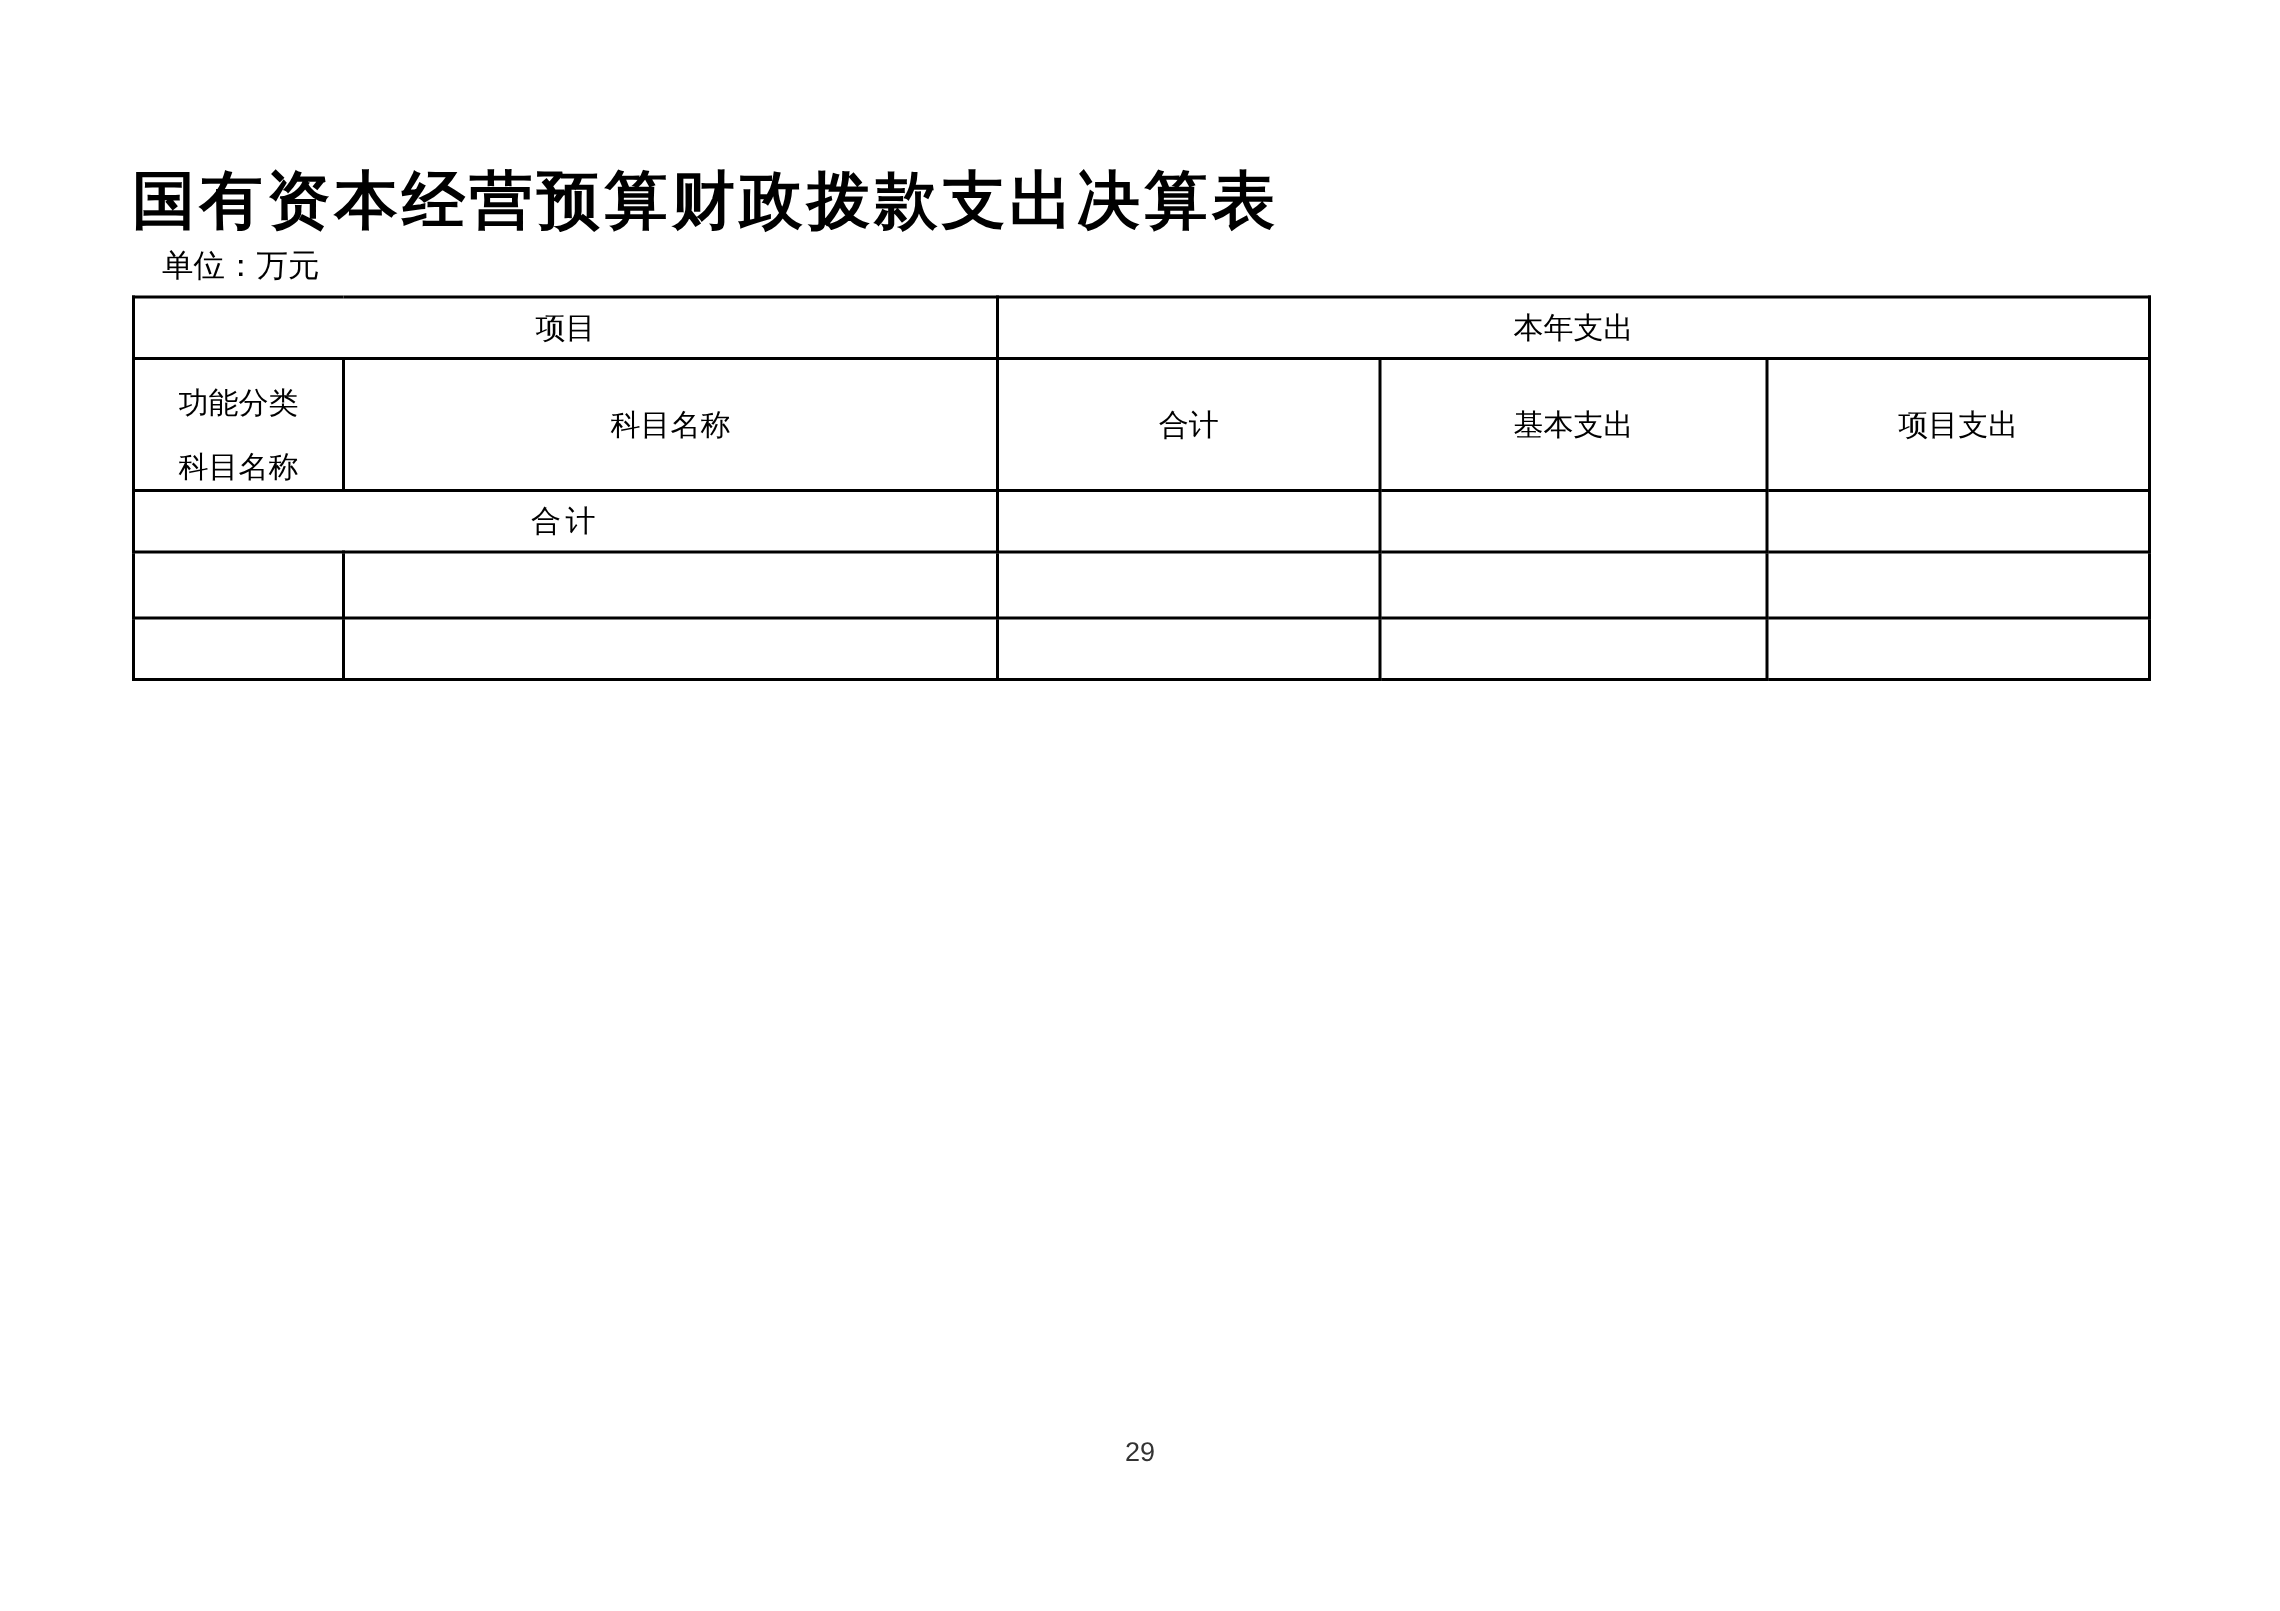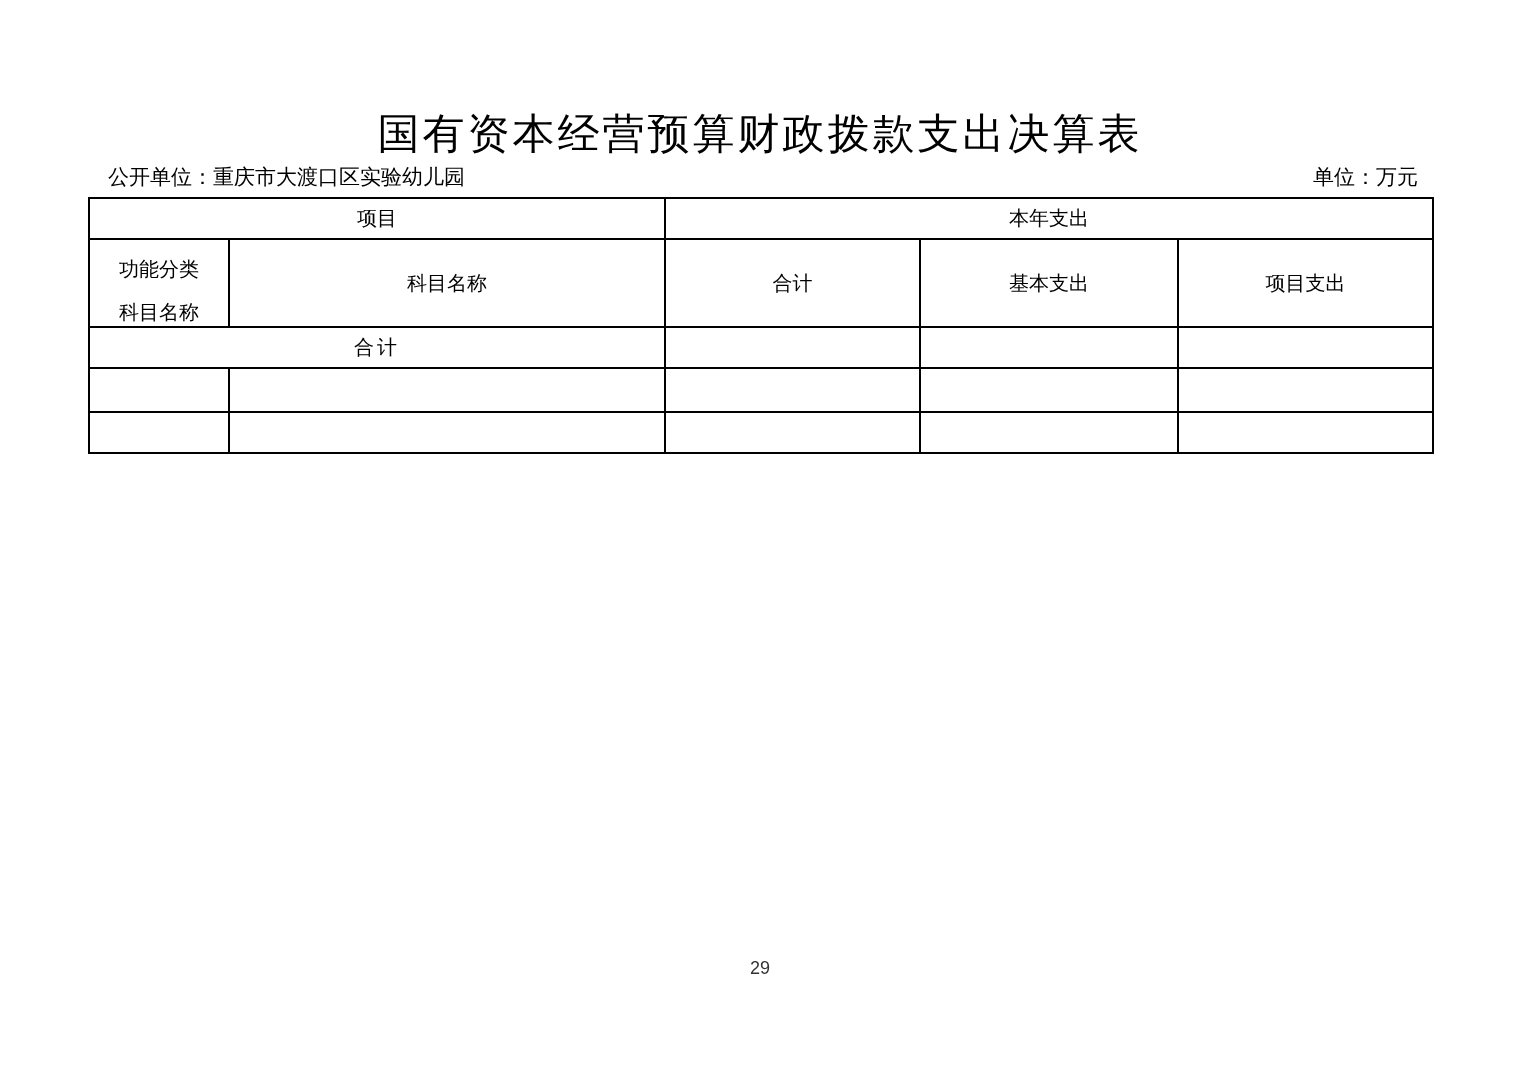--- a/index.html
+++ b/index.html
@@ -14,23 +14,22 @@
     color: #000000;
     font-family: "Liberation Sans", sans-serif;
   }
   .sheet {
     width: 1344px;
     margin: 0 auto;
     position: relative;
   }
   .doc-title {
     padding-top: 108px;
-    text-align: center;
     font-size: 42px;
-    font-weight: normal;
+    font-weight: bold;
     letter-spacing: 3px;
     line-height: 52px;
     font-family: "Liberation Sans", "DejaVu Sans", sans-serif;
   }
   .kai {
     font-family: "Liberation Serif", "DejaVu Serif", serif;
   }
   .meta-line1 {
     margin-top: 26px;
     text-align: right;
@@ -98,21 +97,20 @@
 </style>
 </head>
 <body>
 
 <div class="sheet">
 
   <div class="doc-title">国有资本经营预算财政拨款支出决算表</div>
 
 
   <div class="meta-line2">
-    <span class="kai">公开单位：重庆市大渡口区实验幼儿园</span>
     <span class="kai">单位：万元</span>
   </div>
 
   <table class="budget">
     <colgroup>
       <col style="width:140px">
       <col style="width:436px">
       <col style="width:255px">
       <col style="width:258px">
       <col style="width:255px">

